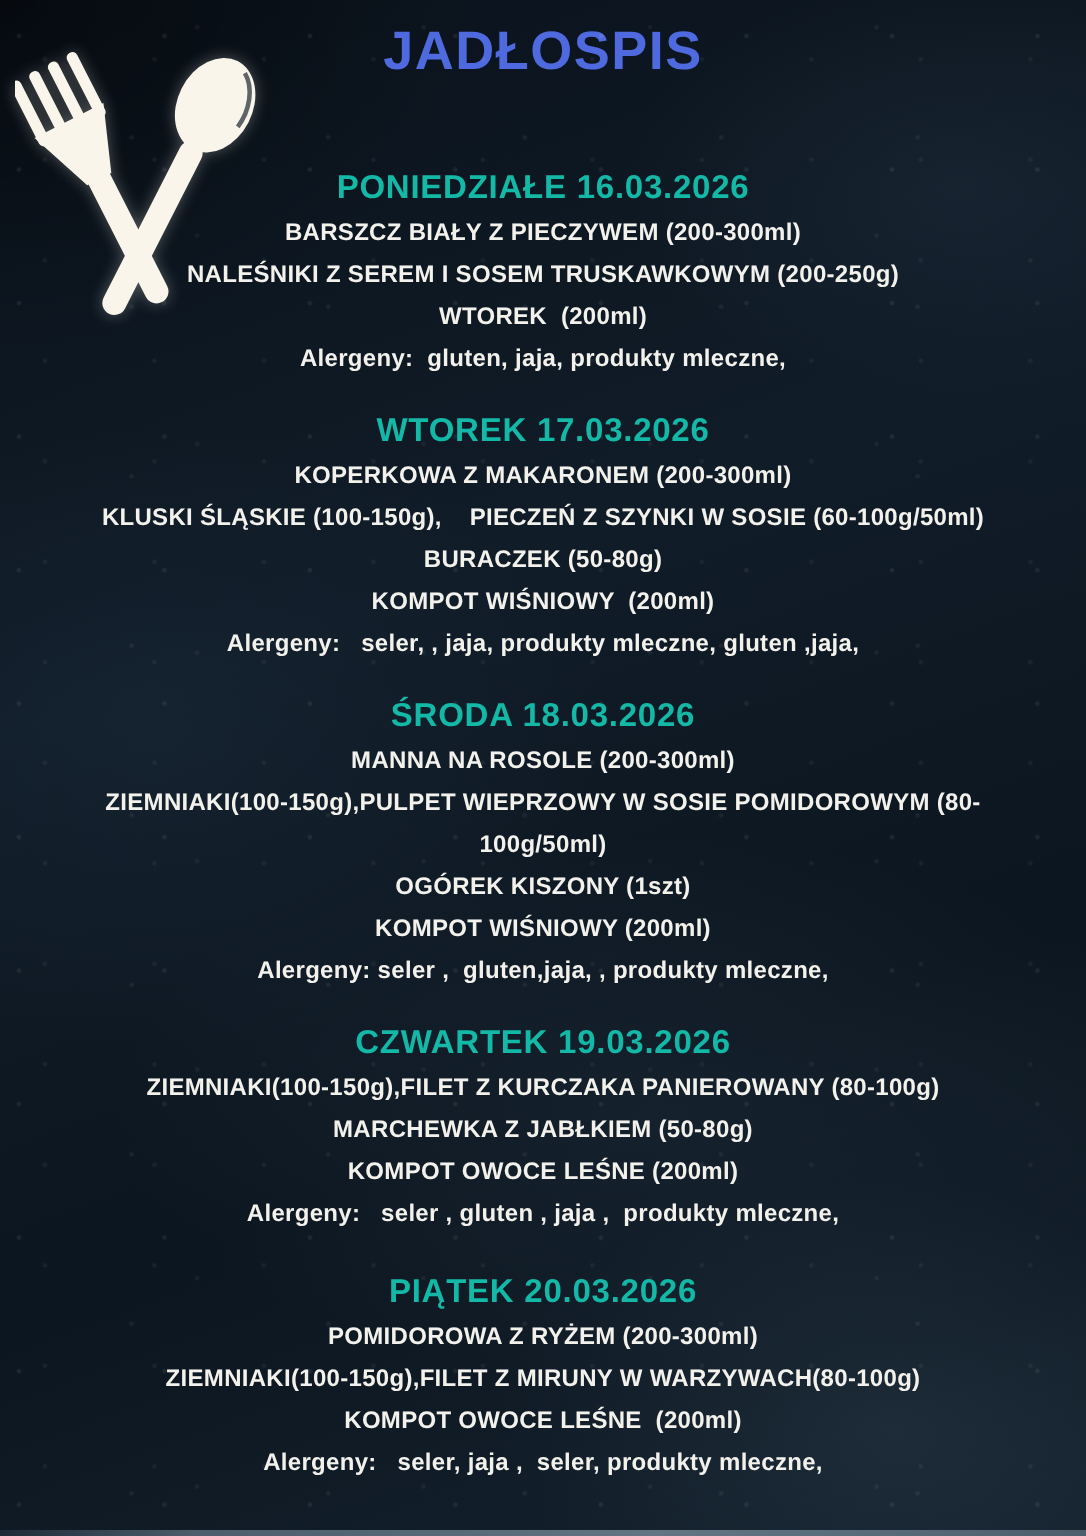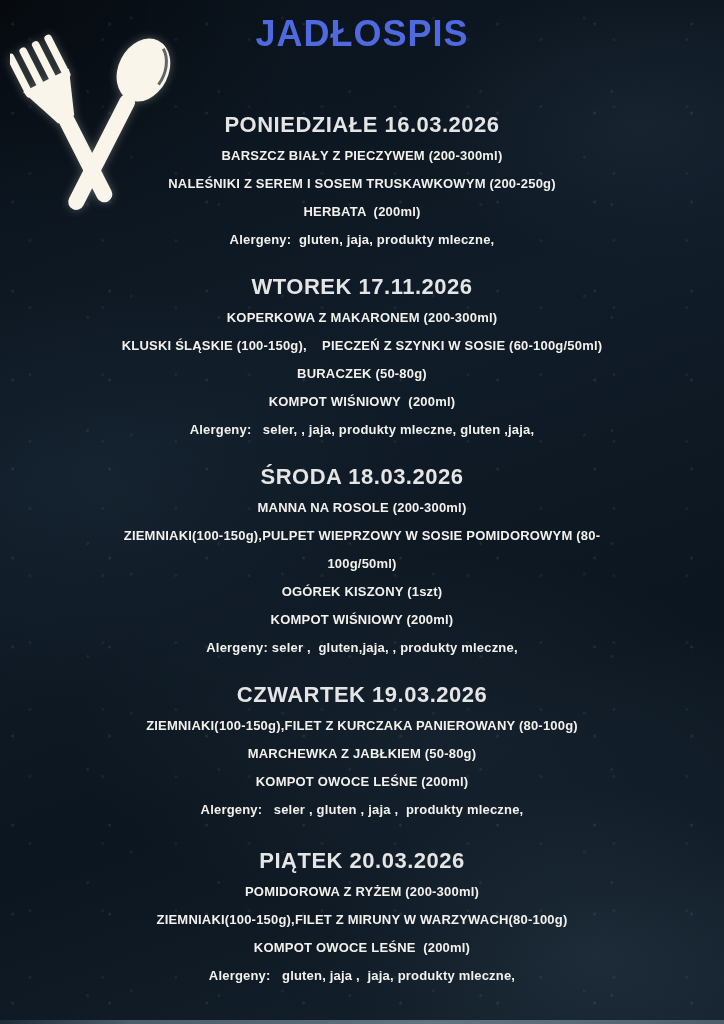--- a/index.html
+++ b/index.html
@@ -32,24 +32,24 @@
   .utensils{
     position:absolute;left:10px;top:18px;
     filter:drop-shadow(0 0 5px rgba(250,248,240,0.30));
   }
   .days{width:692px;margin:54px auto 0 auto;position:relative;}
   .day + .day{margin-top:18px;}
   .day:last-child{margin-top:22px;}
   .day-header{
     margin:0 0 2px 0;text-align:center;
     font-size:22px;line-height:30px;font-weight:800;letter-spacing:0.5px;
-    color:#e5e5e5;
+    color:#14b8a6;
   }
   .line{
-    text-align:center;font-size:13px;line-height:28px;font-weight:700;
+    text-align:center;font-size:16px;line-height:28px;font-weight:700;
     letter-spacing:0.2px;color:#f3f1ec;white-space:pre-wrap;
   }
   .bottom-bar{
     position:absolute;left:0;right:0;bottom:0;height:4px;
     background:linear-gradient(90deg,
       rgba(120,145,162,0.15),
       rgba(150,175,192,0.45) 18%,
       rgba(162,186,200,0.55) 60%,
       rgba(148,172,188,0.42) 100%);
   }
@@ -76,26 +76,26 @@
 </svg>
 
 <h1 class="title">JADŁOSPIS</h1>
 
 <div class="days">
 
   <section class="day">
     <h2 class="day-header">PONIEDZIAŁE 16.03.2026</h2>
     <div class="line">BARSZCZ BIAŁY Z PIECZYWEM (200-300ml)</div>
     <div class="line">NALEŚNIKI Z SEREM I SOSEM TRUSKAWKOWYM (200-250g)</div>
-    <div class="line">HERBATA  (200ml)</div>
+    <div class="line">WTOREK  (200ml)</div>
     <div class="line">Alergeny:  gluten, jaja, produkty mleczne,</div>
   </section>
 
   <section class="day">
-    <h2 class="day-header">WTOREK 17.11.2026</h2>
+    <h2 class="day-header">WTOREK 17.03.2026</h2>
     <div class="line">KOPERKOWA Z MAKARONEM (200-300ml)</div>
     <div class="line">KLUSKI ŚLĄSKIE (100-150g),    PIECZEŃ Z SZYNKI W SOSIE (60-100g/50ml)</div>
     <div class="line">BURACZEK (50-80g)</div>
     <div class="line">KOMPOT WIŚNIOWY  (200ml)</div>
     <div class="line">Alergeny:   seler, , jaja, produkty mleczne, gluten ,jaja,</div>
   </section>
 
   <section class="day">
     <h2 class="day-header">ŚRODA 18.03.2026</h2>
     <div class="line">MANNA NA ROSOLE (200-300ml)</div>
@@ -112,18 +112,18 @@
     <div class="line">MARCHEWKA Z JABŁKIEM (50-80g)</div>
     <div class="line">KOMPOT OWOCE LEŚNE (200ml)</div>
     <div class="line">Alergeny:   seler , gluten , jaja ,  produkty mleczne,</div>
   </section>
 
   <section class="day">
     <h2 class="day-header">PIĄTEK 20.03.2026</h2>
     <div class="line">POMIDOROWA Z RYŻEM (200-300ml)</div>
     <div class="line">ZIEMNIAKI(100-150g),FILET Z MIRUNY W WARZYWACH(80-100g)</div>
     <div class="line">KOMPOT OWOCE LEŚNE  (200ml)</div>
-    <div class="line">Alergeny:   gluten, jaja ,  jaja, produkty mleczne,</div>
+    <div class="line">Alergeny:   seler, jaja ,  seler, produkty mleczne,</div>
   </section>
 
 </div>
 
 <div class="bottom-bar"></div>
 
 </body></html>

